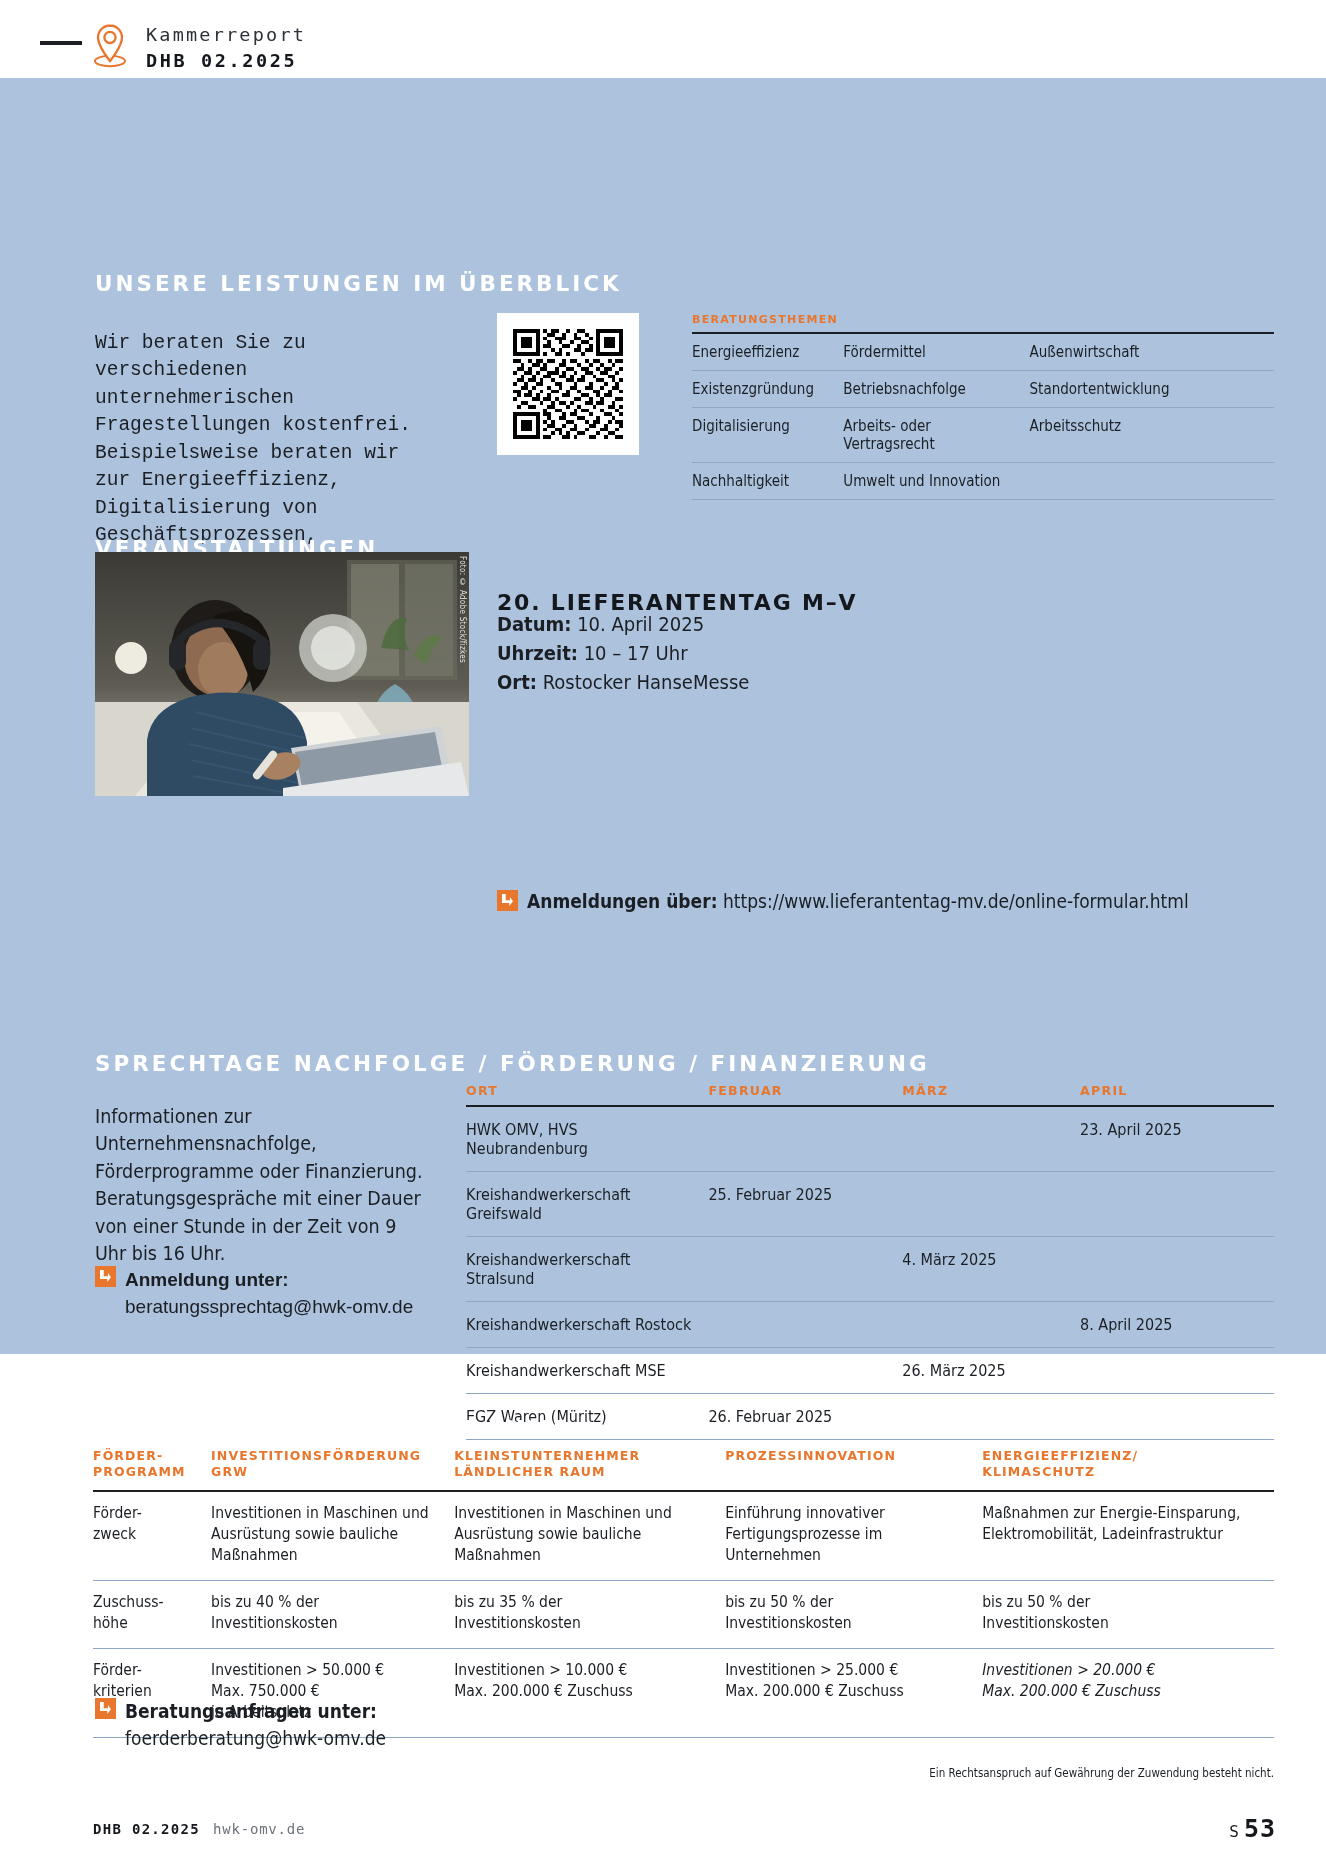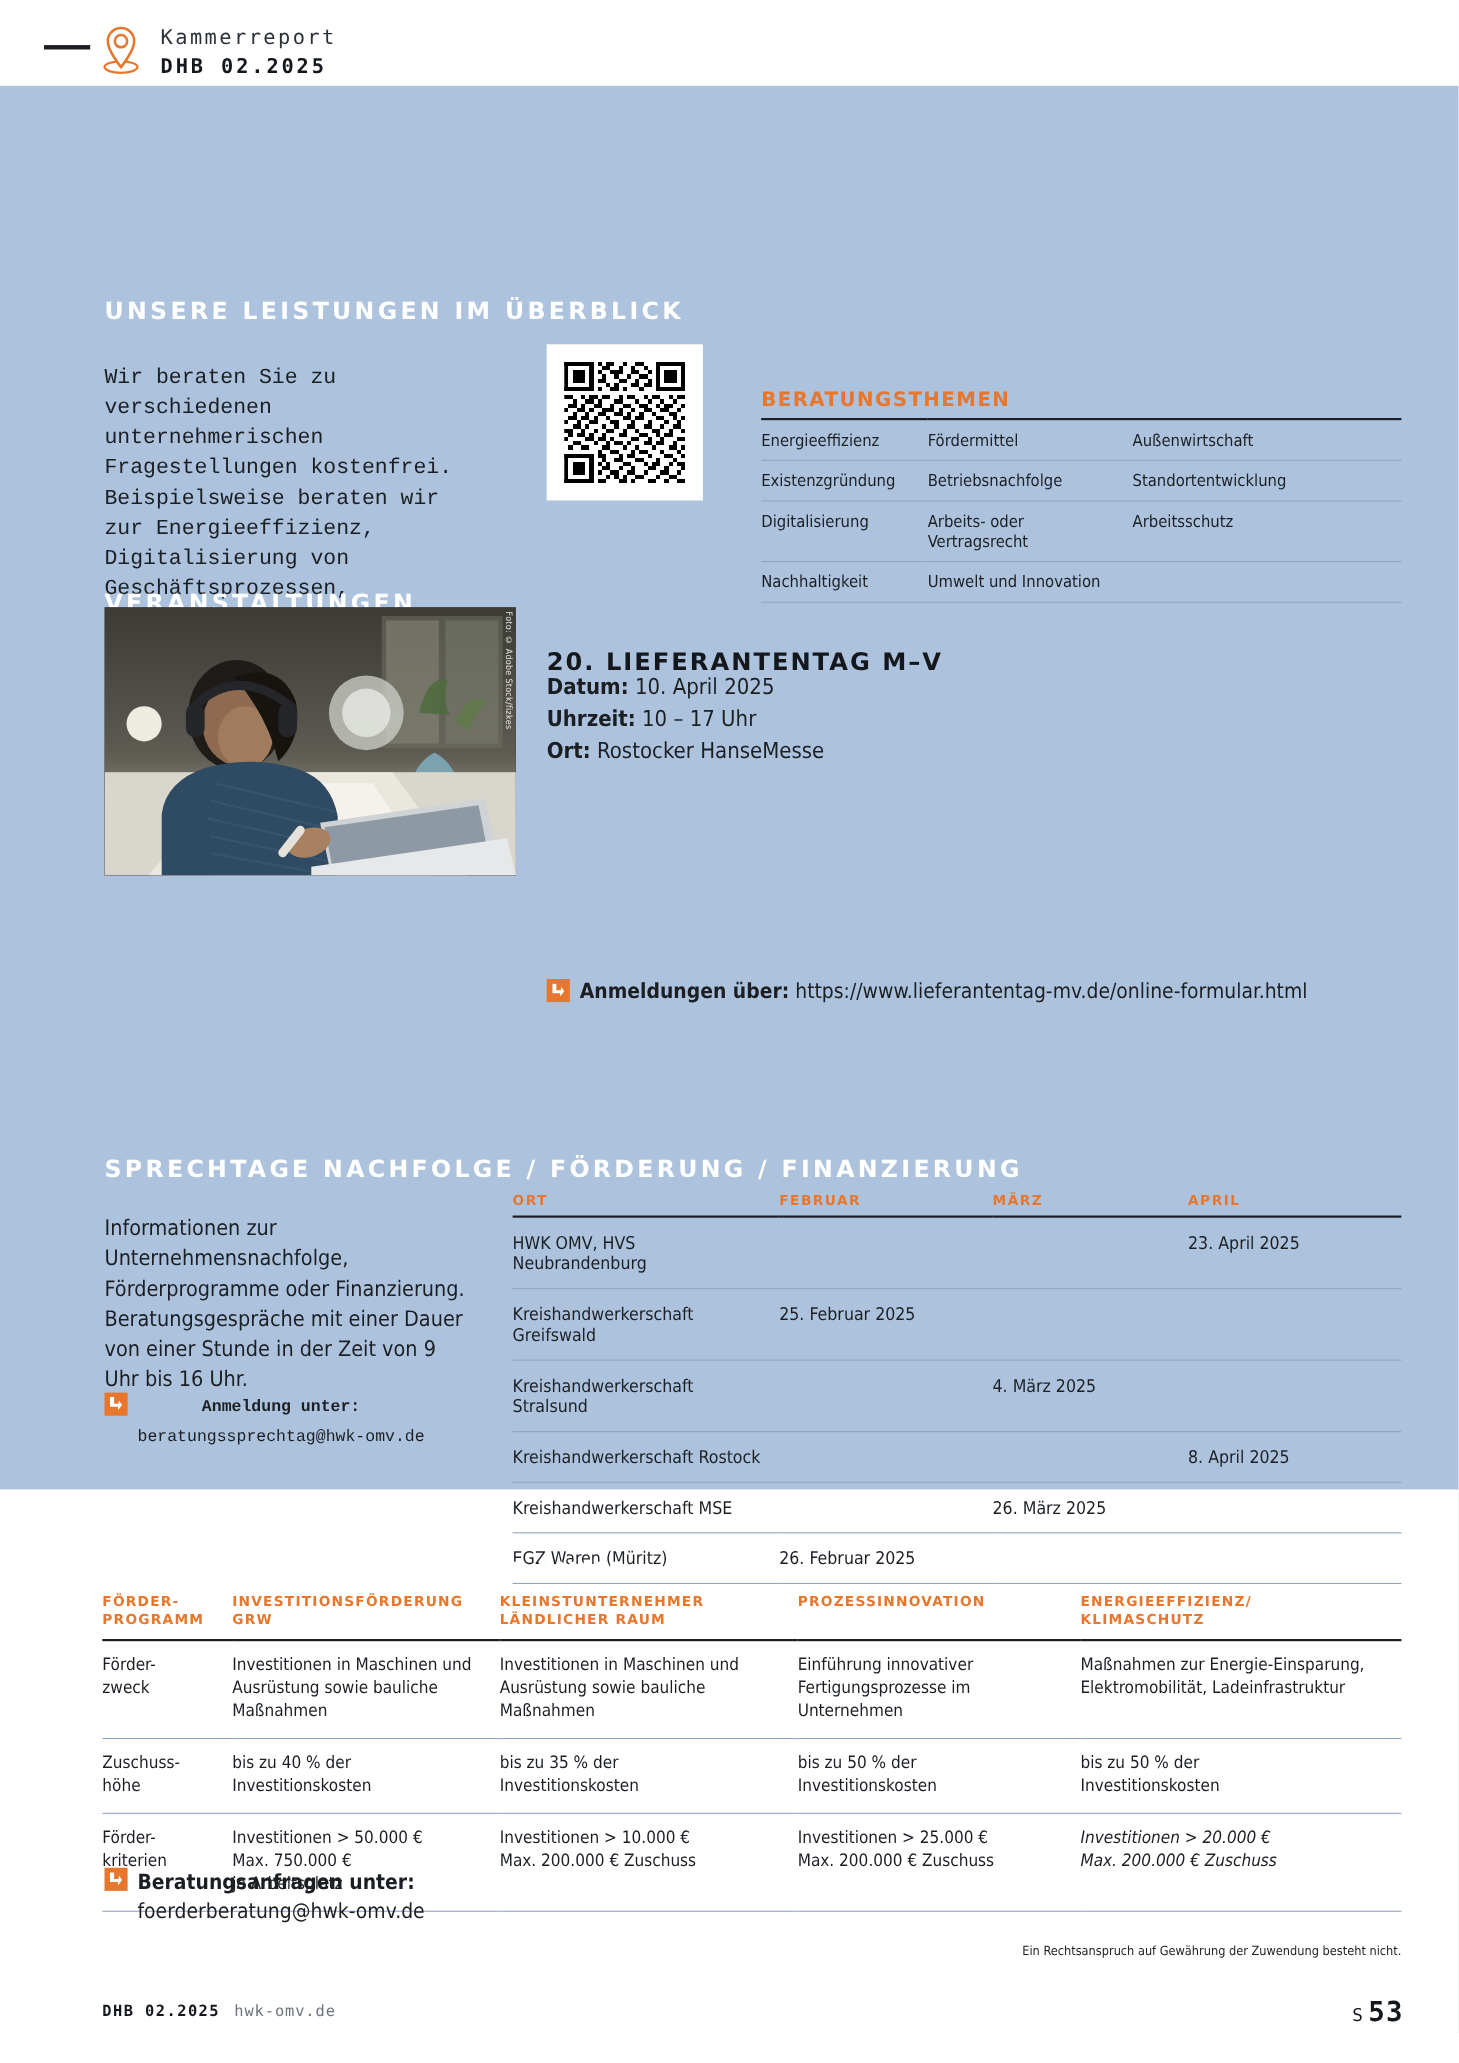--- a/index.html
+++ b/index.html
@@ -112,24 +112,23 @@
   #topics-table {
     position: absolute;
     left: 692px;
     top: 235px;
     width: 582px;
   }
   .tbl-caption {
     color: #e8762c;
     font-family: "DejaVu Sans", sans-serif;
     font-weight: 700;
-    font-size: 18px;
+    font-size: 11px;
     letter-spacing: 1.3px;
     padding-bottom: 6px;
-    margin-top: 40px;
   }
   table.grid {
     border-collapse: collapse;
     width: 100%;
   }
   table.grid td {
     font-family: "DejaVu Sans Condensed", "Liberation Sans Narrow", "Liberation Sans", sans-serif;
     font-size: 15px;
     color: #1b1f24;
     padding: 9px 4px 9px 0;
@@ -223,24 +222,23 @@
     left: 95px;
     top: 1005px;
     width: 330px;
   }
   #sprechtage-contact {
     position: absolute;
     left: 95px;
     top: 1188px;
     display: flex;
     align-items: flex-start;
-    font-family: Liberation Mono, monospace;
-    font-size: 15px;
+    font-family: Liberation Sans, sans-serif;
+    font-size: 19px;
     line-height: 27px;
-    text-align: center;
   }
   #sprechtage-contact b { font-weight: 700; }
 
   #sprechtage-table {
     position: absolute;
     left: 466px;
     top: 1005px;
     width: 808px;
   }
   #sprechtage-table table.grid td { font-size: 16px; padding: 13px 6px 13px 0; }

